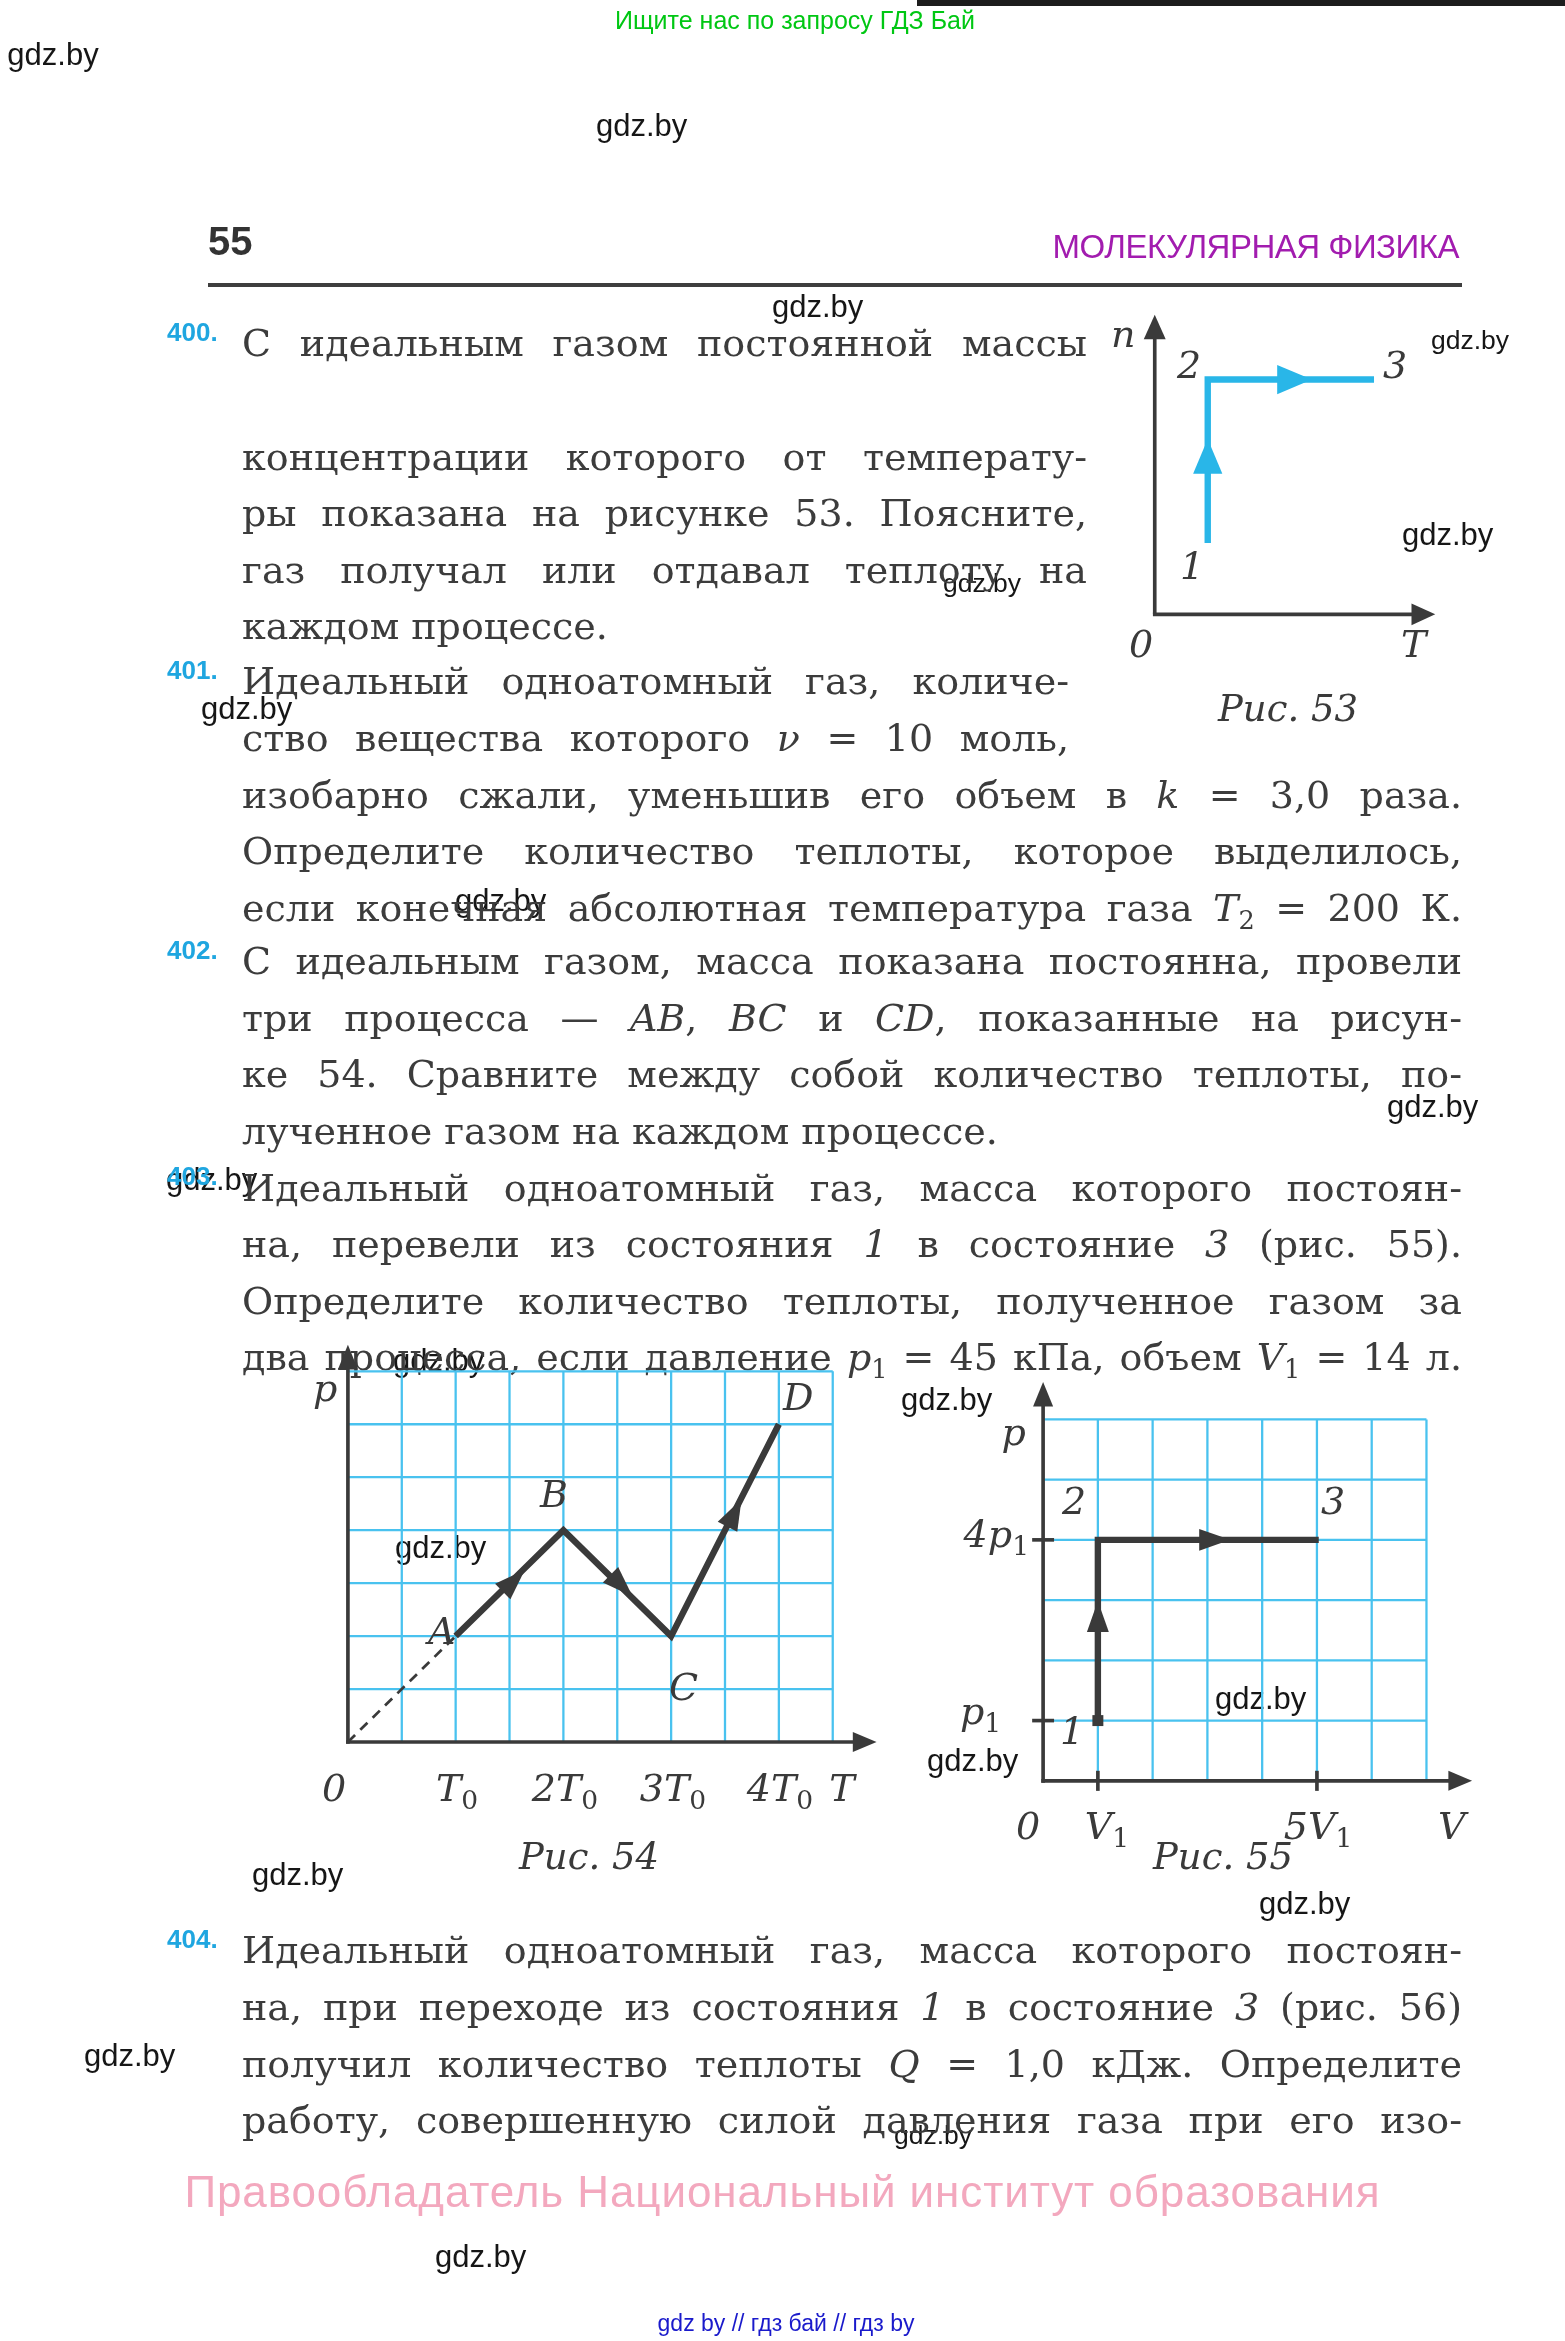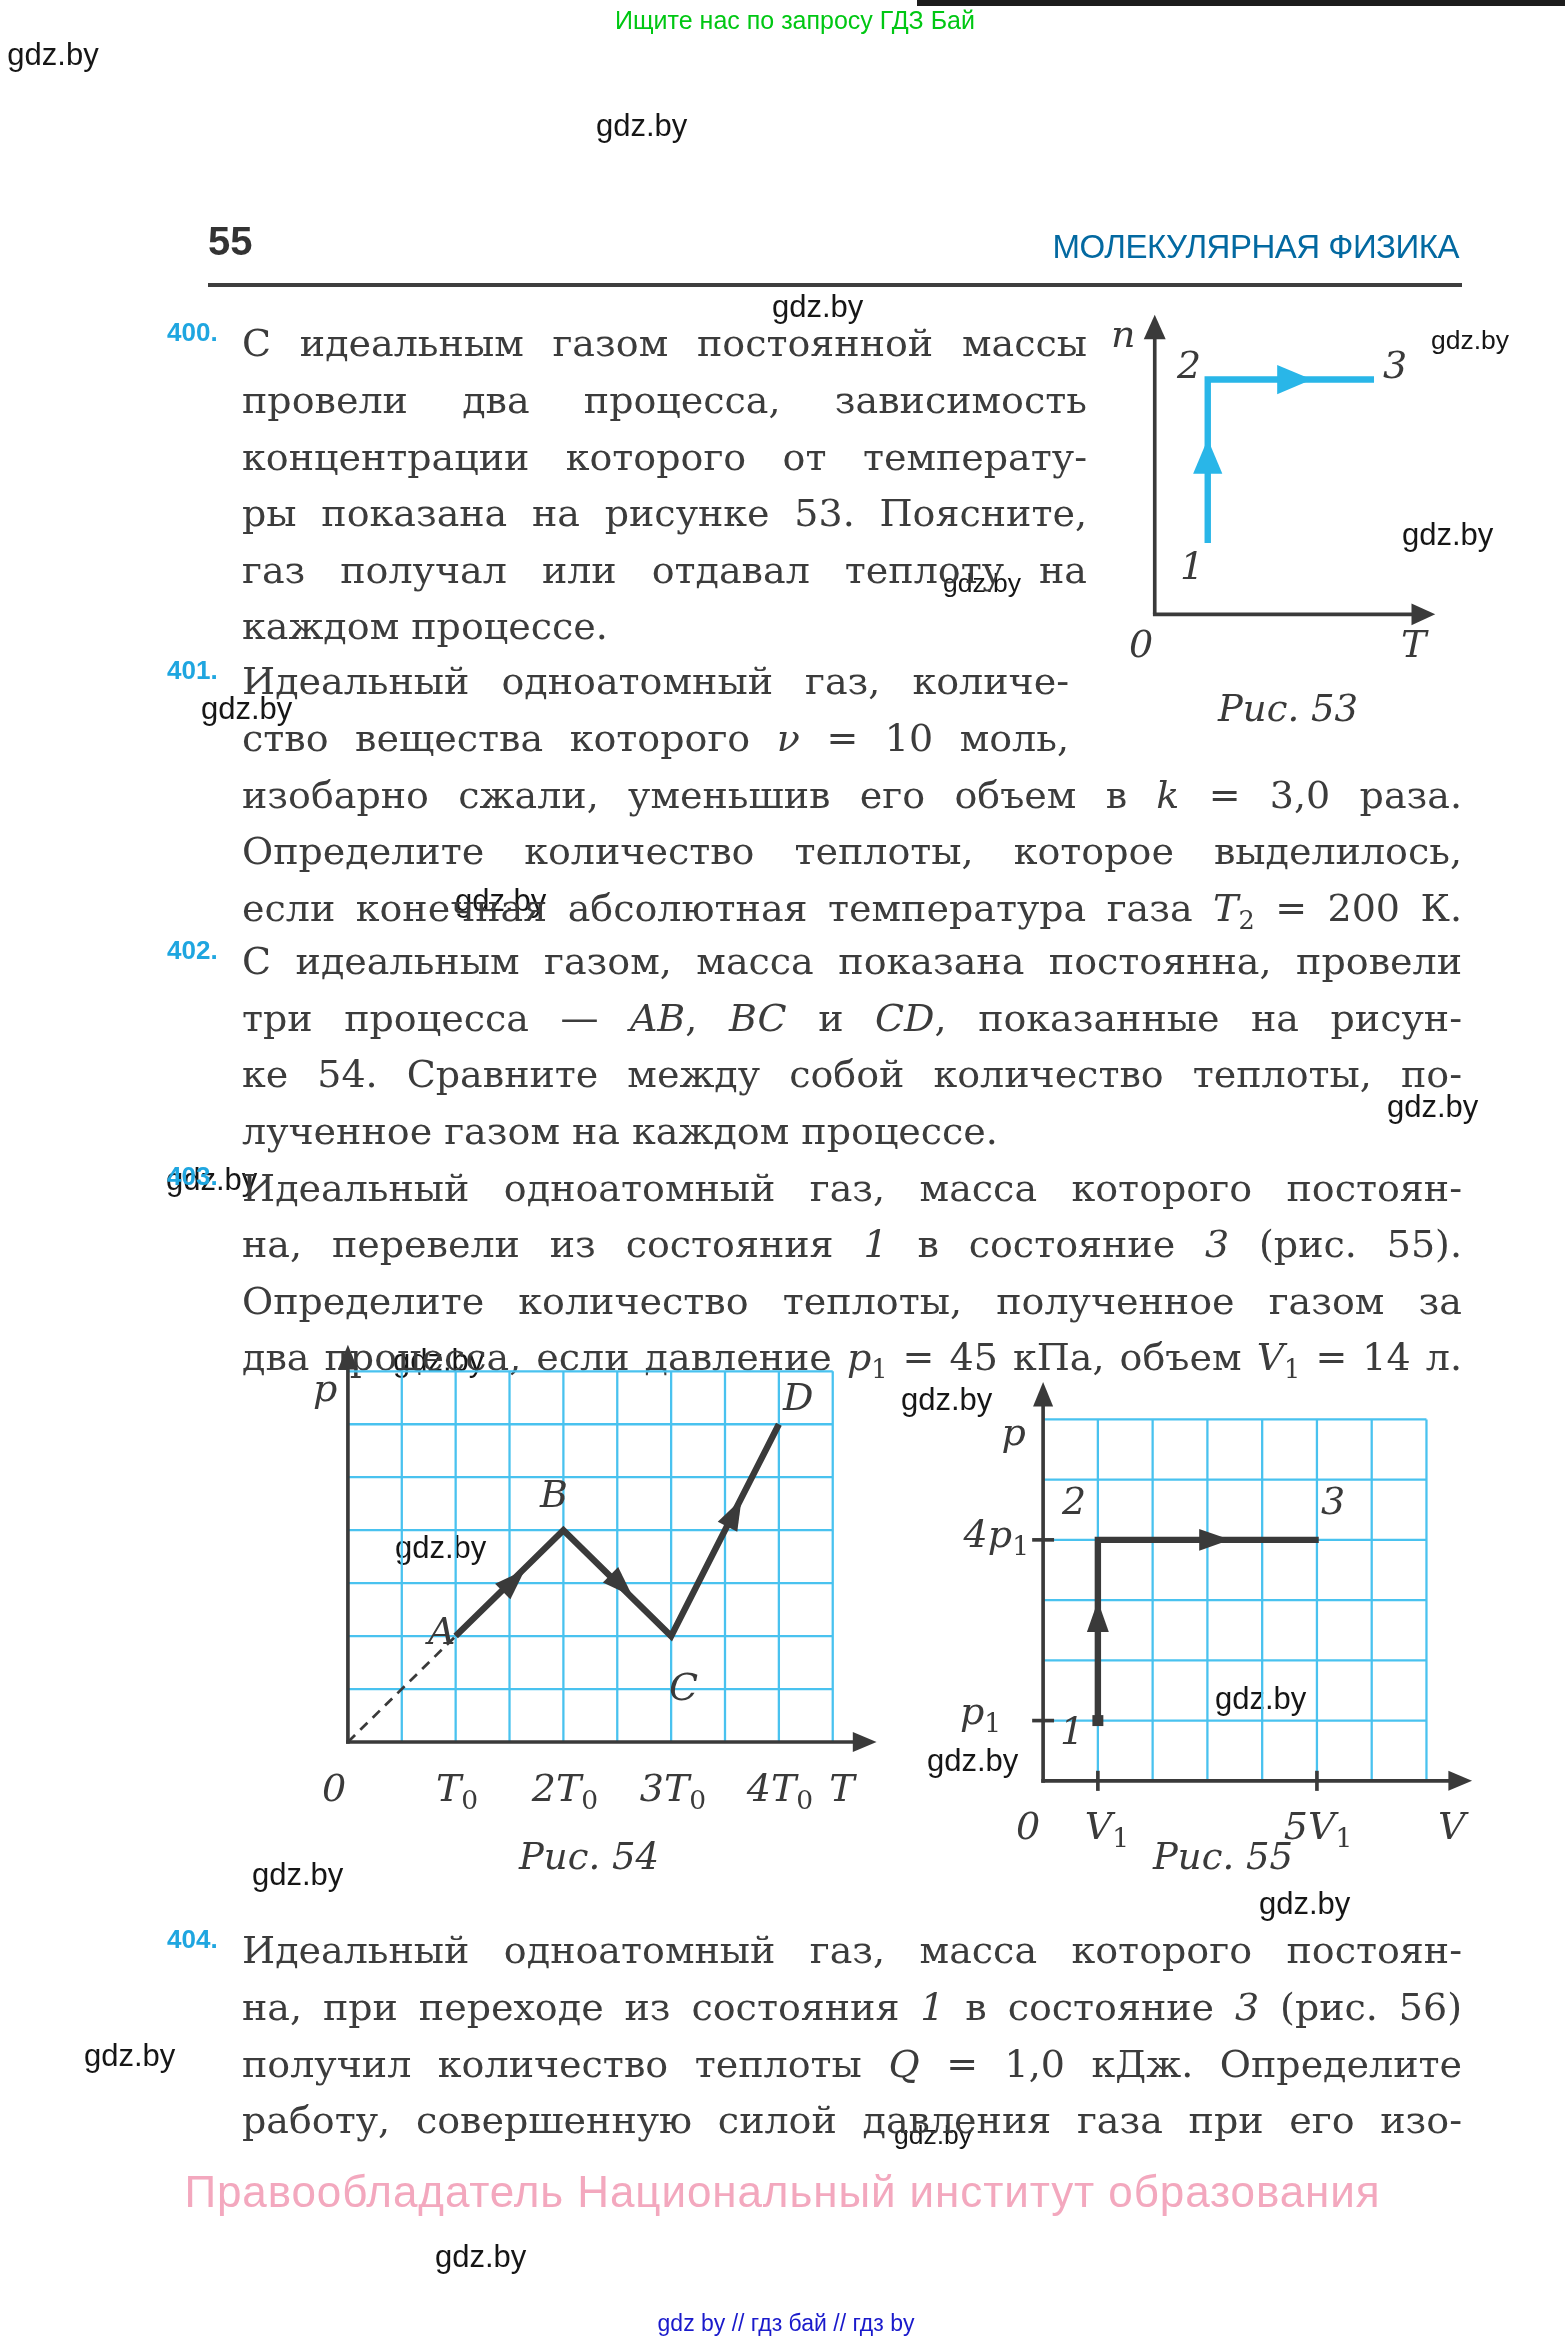--- a/index.html
+++ b/index.html
@@ -7,21 +7,21 @@
         font-family:"DejaVu Serif",serif;color:var(--ink,#3a3a3a);}
   .abs{position:absolute;}
   .wm{position:absolute;font-family:"Liberation Sans",sans-serif;color:#161616;font-size:31px;white-space:nowrap;}
   .wm.sm{font-size:26.5px;}
   .green{position:absolute;left:585px;top:5.5px;width:420px;text-align:center;
          font-family:"Liberation Sans",sans-serif;font-size:25px;color:var(--green,#00c713);white-space:nowrap;}
   .scanbar{position:absolute;left:917px;top:0;width:648px;height:5.5px;background:#1d1d1d;}
   .pagenum{position:absolute;left:208px;top:219px;font-family:"Liberation Sans",sans-serif;
            font-weight:bold;font-size:40px;color:#333;}
   .chapter{position:absolute;right:106px;top:228px;font-family:"Liberation Sans",sans-serif;
-           font-size:33px;letter-spacing:-0.5px;color:#0369a1;white-space:nowrap;}
+           font-size:33px;letter-spacing:-0.5px;color:#a21caf;white-space:nowrap;}
   .rule{position:absolute;left:208px;top:283px;width:1254px;height:3.7px;background:#3e3e3e;}
   .num{position:absolute;font-family:"Liberation Sans",sans-serif;font-weight:bold;
        font-size:26px;color:var(--accent_blue,#1fa6e0);white-space:nowrap;}
   .ln{position:absolute;height:57px;line-height:57px;font-size:38px;color:#3c3c3c;white-space:nowrap;}
   .ln.j{white-space:normal;text-align:justify;text-align-last:justify;}
   .it{font-style:italic;}
   .sb{font-size:25.6px;vertical-align:-8.2px;}
   .flab{position:absolute;font-family:"DejaVu Serif",serif;font-style:italic;font-size:38px;
         color:#3a3a3a;line-height:1;white-space:nowrap;}
   .flab .sb{font-size:26.5px;vertical-align:-8.2px;font-style:normal;}
@@ -70,21 +70,20 @@
   <div class="wm" style="left:84px;top:2038px">gdz.by</div>
   <div class="wm sm" style="left:894px;top:2120px">gdz.by</div>
   <div class="wm" style="left:435px;top:2239px">gdz.by</div>
 
   <div class="pagenum">55</div>
   <div class="chapter">МОЛЕКУЛЯРНАЯ ФИЗИКА</div>
   <div class="rule"></div>
 
   <div class="num" style="left:167px;top:317px">400.</div>
   <div class="ln j" style="left:242px;top:315px;width:845px"><span>С идеальным газом постоянной массы</span></div>
-  <div class="ln j" style="left:242px;top:372px;width:845px"><span>провели два процесса, зависимость</span></div>
   <div class="ln j" style="left:242px;top:429px;width:845px"><span>концентрации которого от температу-</span></div>
   <div class="ln j" style="left:242px;top:485px;width:845px"><span>ры показана на рисунке 53. Поясните,</span></div>
   <div class="ln j" style="left:242px;top:542px;width:845px"><span>газ получал или отдавал теплоту на</span></div>
   <div class="ln" style="left:242px;top:598px;width:845px"><span>каждом процессе.</span></div>
 
   <div class="abs" style="left:1078px;top:311px;width:402px;height:365px">
     <svg width="402" height="329" viewBox="0 0 440 360">
       <line class="ax" x1="84" y1="332" x2="84" y2="20"></line>
       <polygon class="axf" points="84,4 72,31 96,31"></polygon>
       <line class="ax" x1="82" y1="332" x2="376" y2="332"></line>

